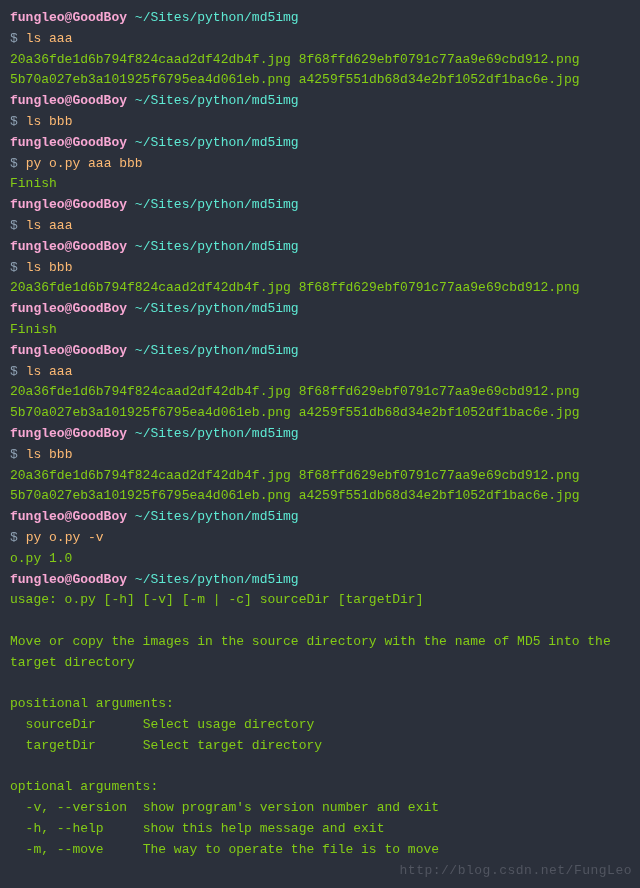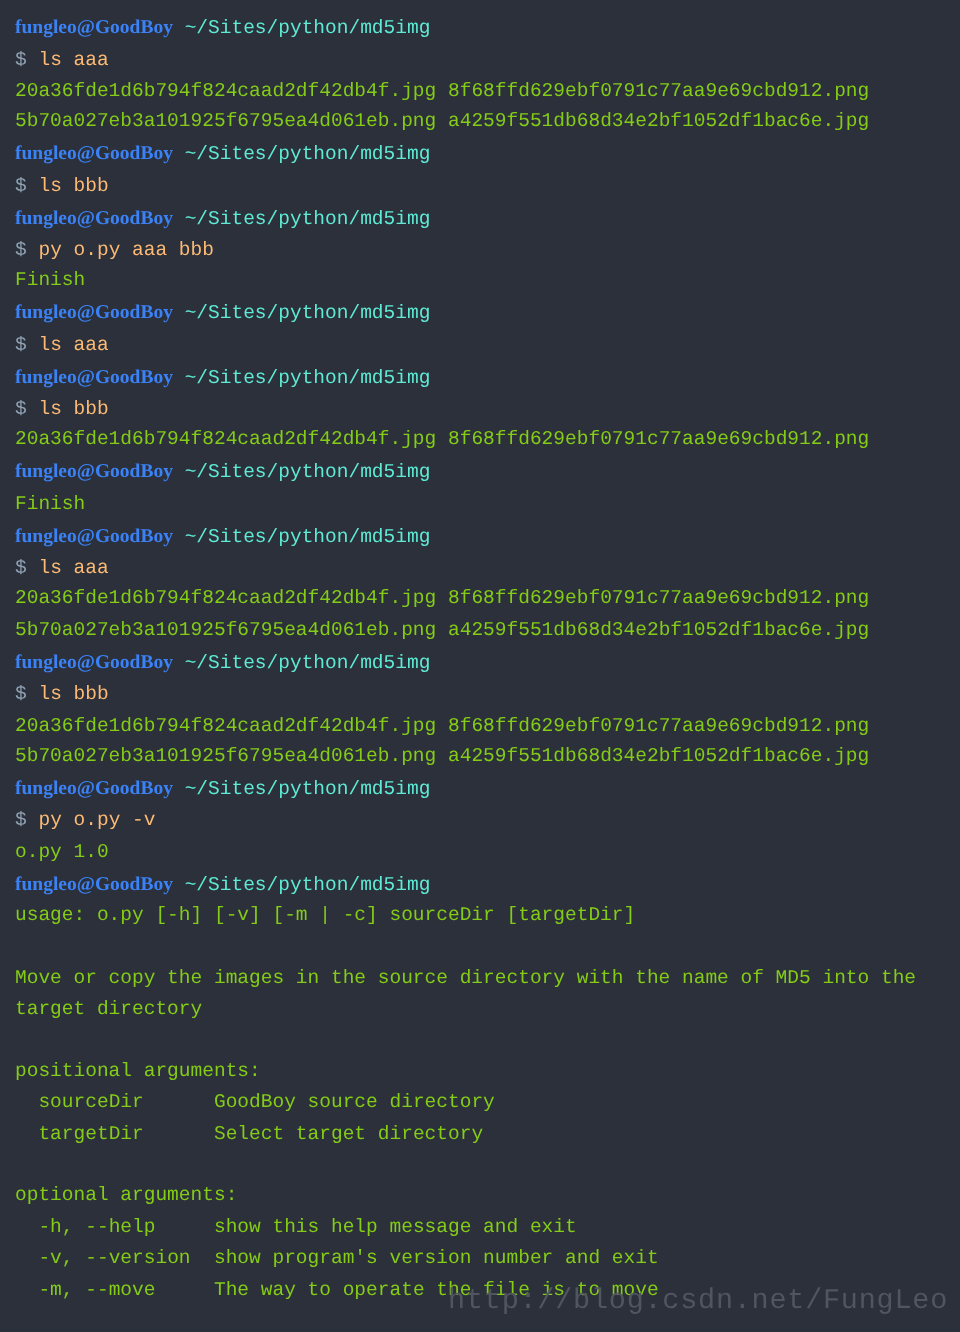--- a/index.html
+++ b/index.html
@@ -9,31 +9,31 @@
     font-size: 13px;
     line-height: 1.6;
     color: #c0c5ce;
     width: 640px;
     height: 888px;
     padding: 8px 10px;
     position: relative;
     overflow: hidden;
   }
   .line { white-space: pre-wrap; word-break: break-all; }
-  .user   { color: #3b82f6; font-weight: bold; font-family: Liberation Serif, serif; }
+  .user   { color: #f9a8d4; font-weight: bold; }
   .path   { color: #5eead4; font-weight: normal; }
   .prompt { color: #8fa1b3; }
   .cmd    { color: #fdba74; }
   .out    { color: #84cc16; }
   .watermark {
     position: absolute;
     right: 8px;
     bottom: 6px;
     color: #515560;
-    font-size: 19px;
+    font-size: 13px;
     letter-spacing: .5px;
   }
   .block { margin: 0; }
 </style>
 </head>
 <body>
 
 <div class="block">
 
   <div class="line"><span class="user">fungleo@GoodBoy</span> <span class="path">~/Sites/python/md5img</span></div>
@@ -72,23 +72,23 @@
   <div class="line"><span class="prompt">$</span> <span class="cmd">py o.py -v</span></div>
   <div class="line out">o.py 1.0</div>
 
   <div class="line"><span class="user">fungleo@GoodBoy</span> <span class="path">~/Sites/python/md5img</span></div>
   <div class="line out">usage: o.py [-h] [-v] [-m | -c] sourceDir [targetDir]</div>
   <div class="line out">&nbsp;</div>
   <div class="line out">Move or copy the images in the source directory with the name of MD5 into the</div>
   <div class="line out">target directory</div>
   <div class="line out">&nbsp;</div>
   <div class="line out">positional arguments:</div>
-  <div class="line out">  sourceDir      GoodBoy source directory</div>
+  <div class="line out">  sourceDir      Select usage directory</div>
   <div class="line out">  targetDir      Select target directory</div>
   <div class="line out">&nbsp;</div>
   <div class="line out">optional arguments:</div>
+  <div class="line out">  -v, --version  show program's version number and exit</div>
   <div class="line out">  -h, --help     show this help message and exit</div>
-  <div class="line out">  -v, --version  show program's version number and exit</div>
   <div class="line out">  -m, --move     The way to operate the file is to move</div>
 
 </div>
 
 <div class="watermark">http://blog.csdn.net/FungLeo</div>
 
 </body></html>

